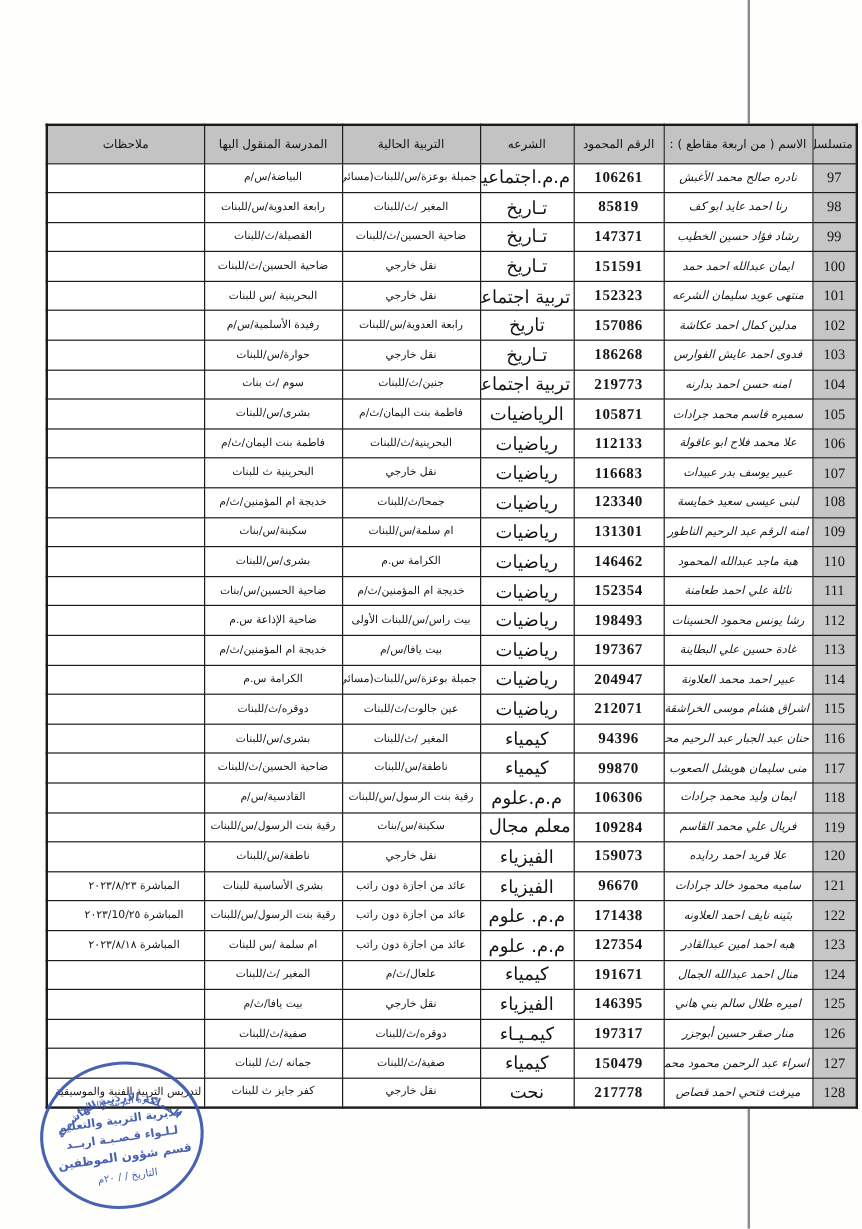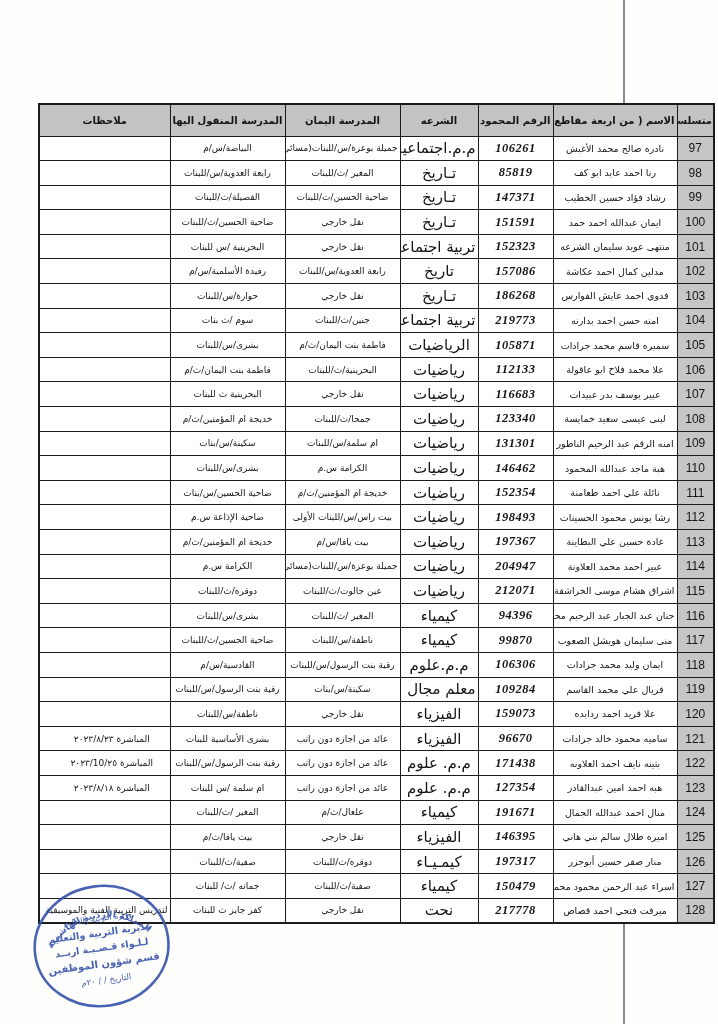--- a/index.html
+++ b/index.html
@@ -49,35 +49,34 @@
     vertical-align:middle;
     white-space:nowrap;
     overflow:hidden;
     color:#141414;
   }
   .records-table thead tr{height:32px;}
   .records-table tbody tr{height:24.6px;}
   .records-table th{
     background:#c3c3c3;
     font-size:10px;
-    font-weight:bold;
+    font-weight:normal;
   }
   td.cell-serial{
     background:#c6c6c6;
-    font-family:Liberation Sans, sans-serif;
+    font-family:Liberation Serif, serif;
     font-size:12px;
     margin-left:36px;
   }
-  td.cell-name{font-size:9.5px;}
+  td.cell-name{font-size:9.5px;font-style:italic;}
   td.cell-minno{
     font-family:"Liberation Serif", serif;
     font-weight:bold;
     font-size:12.5px;
     letter-spacing:.5px;
-    font-style:italic;
   }
   td.cell-spec{font-size:15px;}
   td.cell-school{font-size:9px;}
   td.cell-note{font-size:9px;padding-left:16px;}
   
   .stamp{
     position:absolute;
     left:22px;top:874px;
     width:160px;height:150px;
     z-index:3;
@@ -106,21 +105,21 @@
       <col class="c-cur">
         <col class="c-to">
         <col class="c-note">
     </colgroup>
     <thead>
       <tr>
         <th>متسلسل</th>
         <th>الاسم ( من اربعة مقاطع ) :</th>
         <th>الرقم المحمود</th>
         <th>الشرعه</th>
-        <th>المدرسة اليمان</th>
+        <th>التربية الحالية</th>
         <th>المدرسة المنقول اليها</th>
         <th>ملاحظات</th>
       </tr>
     </thead>
     <tbody>
         <tr>
       <td class="cell-serial">97</td>
       <td class="cell-name">نادره صالح محمد الأغبش</td>
       <td class="cell-minno">106261</td>
       <td class="cell-spec">م.م.اجتماعيات</td>

